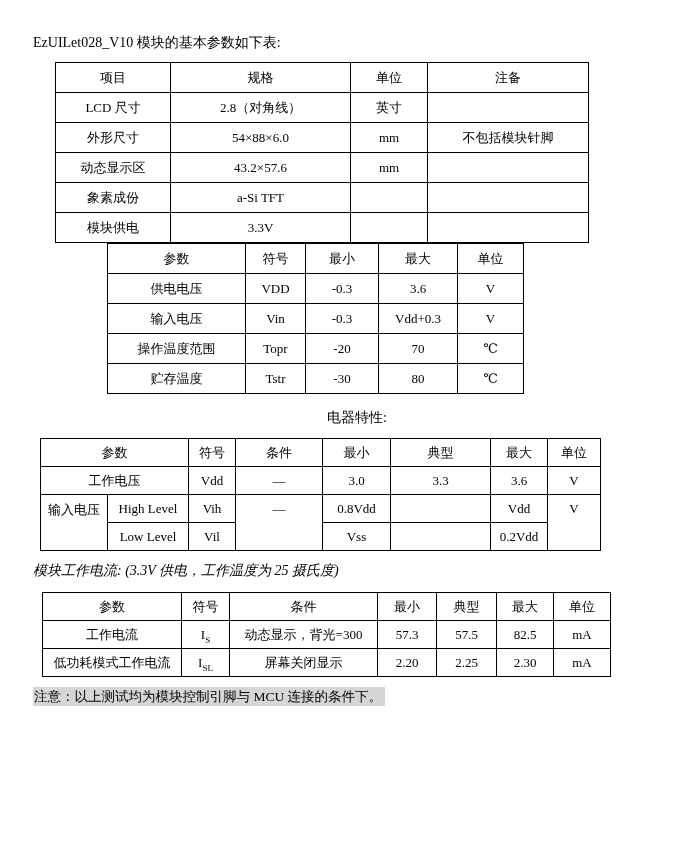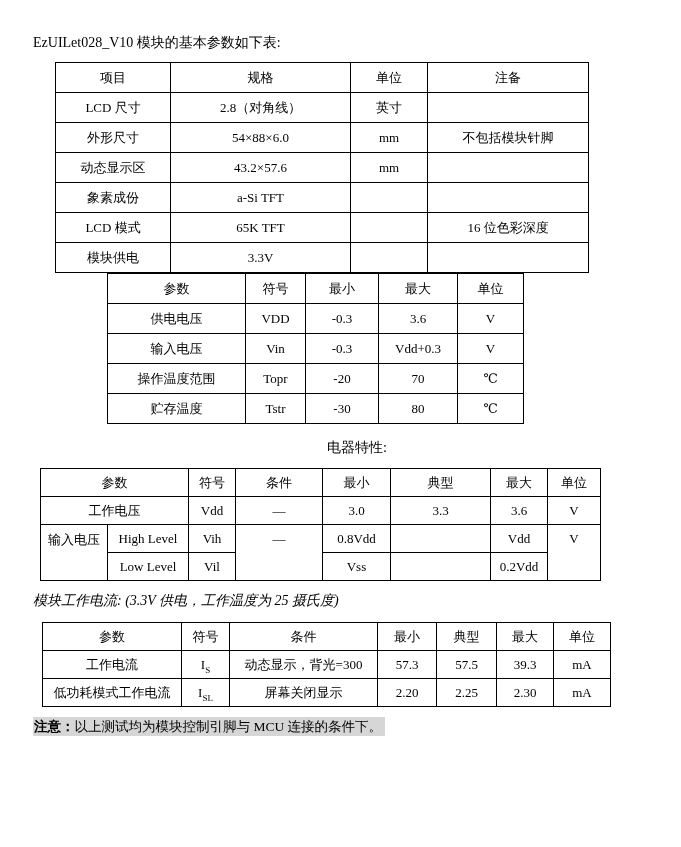--- a/index.html
+++ b/index.html
@@ -32,21 +32,21 @@
   .t3 th, .t3 td { height: 27px; }
   .t4 { margin-left: 42px; width: 568px; }
   .t4 th, .t4 td { height: 27px; }
 
   .v-top { vertical-align: top; padding-top: 6px; }
 
   sub { font-size: 9px; line-height: 0; }
 
   .note { margin: 11px 0 0 33px; font-size: 13.5px; }
   .note-hl { background: #d6d6d6; padding: 2px 3px 2px 1px; }
-  .note-label { font-weight: bold; }
+  .note-label { font-weight: normal; }
 </style>
 </head>
 <body>
 
 <div class="page">
 
   <p class="doc-title">EzUILet028_V10 模块的基本参数如下表:</p>
 
   <table class="t1">
     <colgroup>
@@ -78,26 +78,20 @@
       <td>动态显示区</td>
       <td>43.2×57.6</td>
       <td>mm</td>
       <td></td>
     </tr>
     <tr>
       <td>象素成份</td>
       <td>a-Si TFT</td>
       <td></td>
       <td></td>
-    </tr>
-    <tr>
-      <td>LCD 模式</td>
-      <td>65K TFT</td>
-      <td></td>
-      <td>16 位色彩深度</td>
     </tr>
     <tr>
       <td>模块供电</td>
       <td>3.3V</td>
       <td></td>
       <td></td>
     </tr>
   </tbody>
     </table>
 
@@ -222,21 +216,21 @@
       <th>典型</th>
       <th>最大</th>
       <th>单位</th>
     </tr>
     <tr>
       <td>工作电流</td>
       <td><span>I</span><sub>S</sub></td>
       <td>动态显示，背光=300</td>
       <td>57.3</td>
       <td>57.5</td>
-      <td>39.3</td>
+      <td>82.5</td>
       <td>mA</td>
     </tr>
     <tr>
       <td>低功耗模式工作电流</td>
       <td><span>I</span><sub>SL</sub></td>
       <td>屏幕关闭显示</td>
       <td>2.20</td>
       <td>2.25</td>
       <td>2.30</td>
       <td>mA</td>

